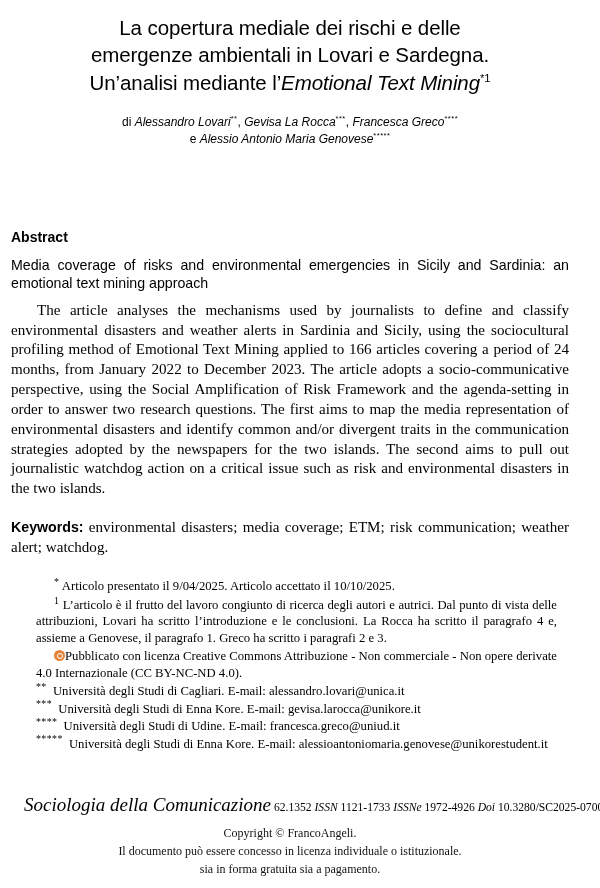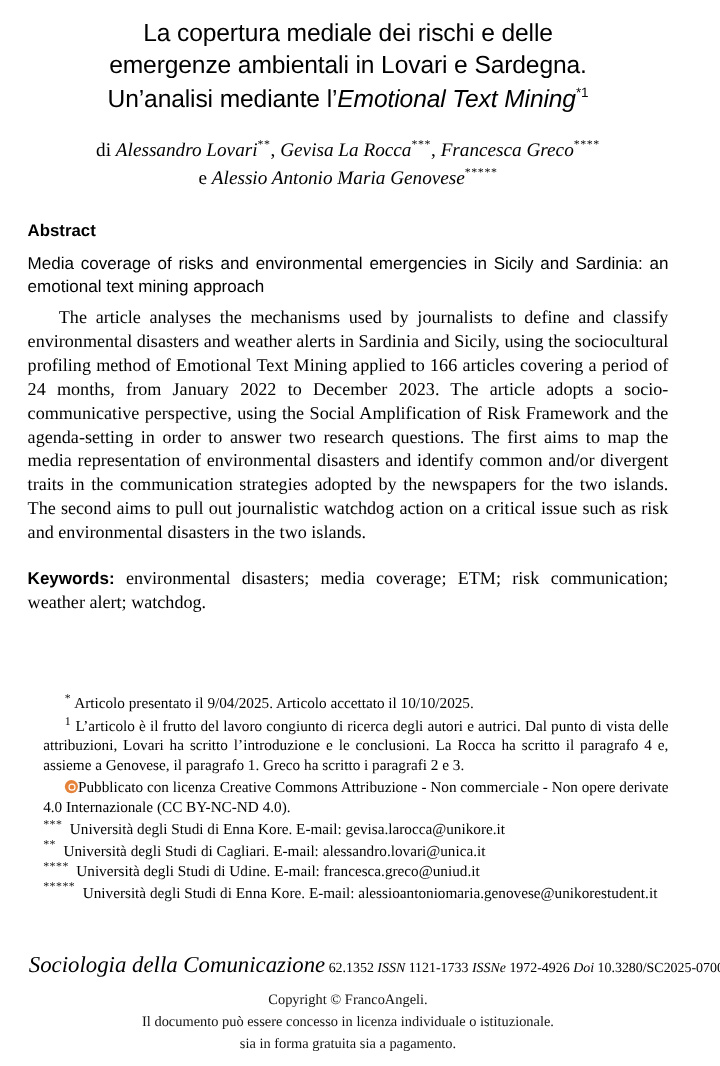--- a/index.html
+++ b/index.html
@@ -38,40 +38,40 @@
   .doc-title .it {
     font-style: italic;
   }
   .doc-title sup {
     font-size: 0.55em;
     vertical-align: super;
     line-height: 0;
   }
 
   .authors {
-    font-family: Liberation Serif, serif;
-    font-size: 16px;
+    font-family: Liberation Sans, sans-serif;
+    font-size: 12px;
     line-height: 1.45;
     margin: 18px 0 16px 0;
     text-align: center;
   }
   .authors .nm {
     font-style: italic;
   }
   .authors sup {
     font-size: 0.62em;
     vertical-align: super;
     line-height: 0;
     letter-spacing: 0.5px;
   }
 
   
   .abstract-wrap {
-    margin-top: 24px;
-    padding: 0 23px;
+    margin-top: 80px;
+    padding: 0 11px;
   }
   .abstract-heading {
     font-family: "Liberation Sans", sans-serif;
     font-size: 14px;
     font-weight: bold;
     margin: 0 0 11px 0;
   }
   .abstract-subtitle {
     font-family: "Liberation Sans", sans-serif;
     font-size: 14.2px;
@@ -222,24 +222,24 @@
       <sup>*</sup><span> Articolo presentato il 9/04/2025. Articolo accettato il 10/10/2025.</span>
     </p>
     <p class="fn">
       <sup>1</sup><span> L’articolo è il frutto del lavoro congiunto di ricerca degli autori e autrici. Dal punto di vista delle attribuzioni, Lovari ha scritto l’introduzione e le conclusioni. La Rocca ha scritto il paragrafo 4 e, assieme a Genovese, il paragrafo 1. Greco ha scritto i paragrafi 2 e 3.</span>
     </p>
     <p class="fn">
       <span class="cc-icon"></span><span>Pubblicato con licenza Creative Commons Attribuzione - Non commerciale - Non opere derivate 4.0 Internazionale (CC BY-NC-ND 4.0).</span>
     </p>
     <div class="fn-emails">
       <p class="fn">
+        <sup>**</sup><span> Università degli Studi di Cagliari. E-mail: alessandro.lovari@unica.it</span>
+      </p>
+      <p class="fn">
         <sup>***</sup><span> Università degli Studi di Enna Kore. E-mail: gevisa.larocca@unikore.it</span>
-      </p>
-      <p class="fn">
-        <sup>**</sup><span> Università degli Studi di Cagliari. E-mail: alessandro.lovari@unica.it</span>
       </p>
       <p class="fn">
         <sup>****</sup><span> Università degli Studi di Udine. E-mail: francesca.greco@uniud.it</span>
       </p>
       <p class="fn">
         <sup>*****</sup><span> Università degli Studi di Enna Kore. E-mail: alessioantoniomaria.genovese@unikorestudent.it</span>
       </p>
     </div>
   </div>
 

